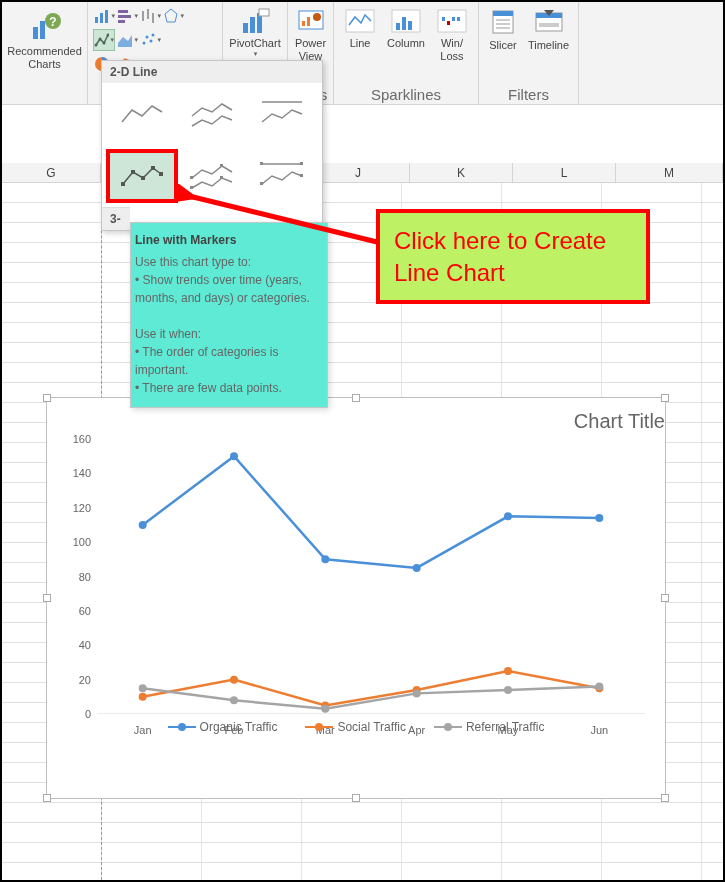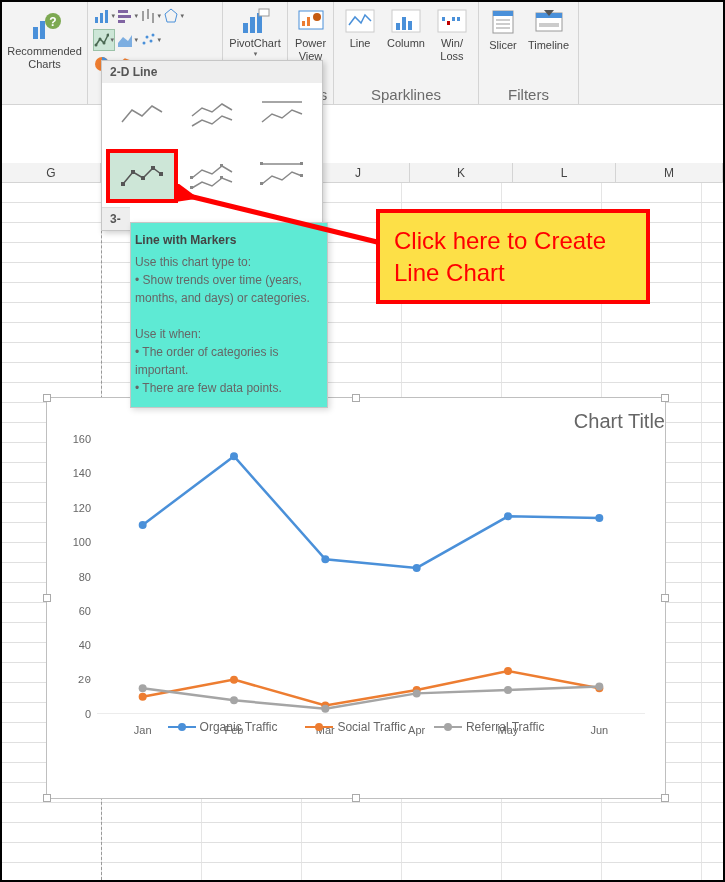--- a/index.html
+++ b/index.html
@@ -28,21 +28,21 @@
     .gallery-row { display: flex; padding: 6px 6px; gap: 2px; }
     .gallery-item { width: 68px; height: 50px; display: flex; align-items: center; justify-content: center; cursor: pointer; }
     .gallery-item.hover { background: #cde6d7; border: 1px solid #9bc2a8; }
     .gallery-item.highlight { outline: 4px solid #ff0000; outline-offset: -2px; }
     .gallery-cat2 { background: #eee; padding: 4px 8px; font-size: 12px; font-weight: bold; color: #555; width: 28px; border-top: 1px solid #ddd; }
     
     .tooltip-box { position: absolute; top: 220px; left: 128px; width: 198px; background: #5eead4; border: 1px solid #c6c6c6; padding: 10px 4px; z-index: 11; box-shadow: 2px 2px 6px rgba(0,0,0,0.15); }
     .tooltip-title { font-weight: bold; font-size: 12px; color: #444; margin-bottom: 6px; }
     .tooltip-text { font-size: 12px; color: #666; line-height: 1.5; }
     
-    .annotation-box { position: absolute; top: 207px; left: 374px; width: 274px; height: 95px; border: 4px solid #ff0000; background: #fde047; z-index: 20; display: flex; align-items: center; padding: 20px 14px; }
+    .annotation-box { position: absolute; top: 207px; left: 374px; width: 274px; height: 95px; border: 4px solid #ff0000; background: #bef264; z-index: 20; display: flex; align-items: center; padding: 20px 14px; }
     .annotation-text { font-size: 24px; color: #ff0000; line-height: 1.3; }
     .arrow-svg { position: absolute; top: 182px; left: 175px; width: 205px; height: 62px; z-index: 19; }
     
     .chart-box { position: absolute; top: 395px; left: 44px; width: 620px; height: 402px; border: 1px solid #bfbfbf; background: #fff; z-index: 5; }
     .chart-title { text-align: right; font-size: 20px; color: #666; padding: 12px 0 6px; }
     .plot-area { position: relative; margin: 0 20px 0 50px; height: 275px; }
     .legend { display: flex; justify-content: center; gap: 28px; margin-top: 6px; font-size: 12px; color: #666; }
     .legend-item { display: flex; align-items: center; gap: 4px; }
     .legend-marker { width: 28px; height: 12px; position: relative; }
     .legend-line { position: absolute; top: 5px; left: 0; right: 0; height: 2px; }
@@ -368,21 +368,21 @@
     <div class="handle" style="top:-4px;right:-4px"></div>
   <div class="handle" style="top:50%;left:-4px;margin-top:-4px"></div>
     <div class="handle" style="top:50%;right:-4px;margin-top:-4px"></div>
   <div class="handle" style="bottom:-4px;left:-4px"></div>
     <div class="handle" style="bottom:-4px;left:50%;margin-left:-4px"></div>
     <div class="handle" style="bottom:-4px;right:-4px"></div>
   <div class="chart-title">Chart Title</div>
   <div class="plot-area">
     <div class="y-axis" id="y-axis">
         <div class="y-tick" style="top: 275px;">0</div>
-        <div class="y-tick" style="top: 240.625px; font-family: Liberation Mono, monospace;">20</div>
+        <div class="y-tick" style="top: 240.625px;">20</div>
         <div class="y-tick" style="top: 206.25px;">40</div>
         <div class="y-tick" style="top: 171.875px;">60</div>
         <div class="y-tick" style="top: 137.5px;">80</div>
         <div class="y-tick" style="top: 103.125px;">100</div>
         <div class="y-tick" style="top: 68.75px;">120</div>
         <div class="y-tick" style="top: 34.375px;">140</div>
         <div class="y-tick" style="top: 0px;">160</div>
       </div>
     <svg id="plot-svg" width="100%" height="100%" style="position:absolute;top:0;left:0" viewBox="0 0 548 275">
         <line x1="0" x2="548" y1="275" y2="275" stroke="#d9d9d9"></line>

